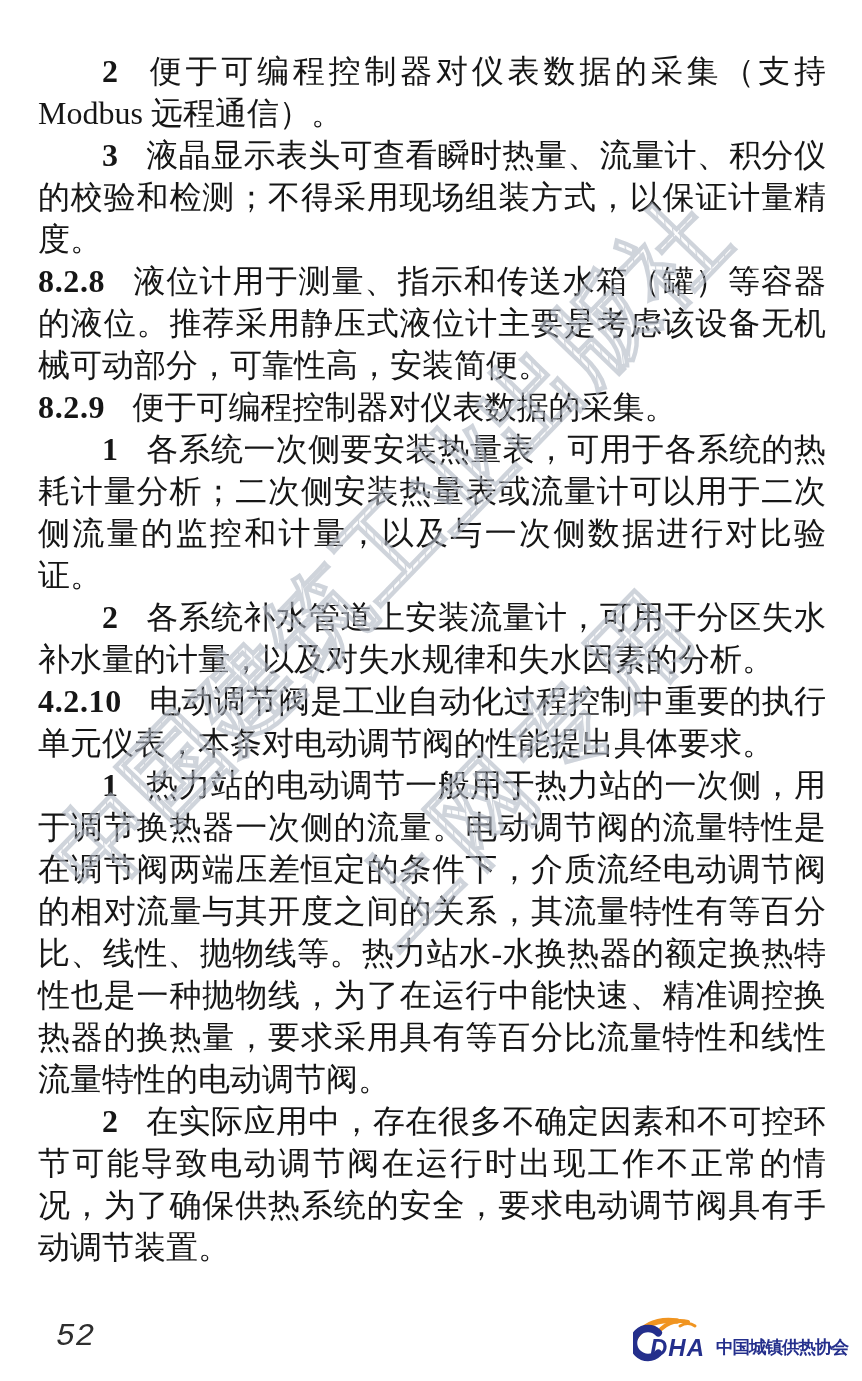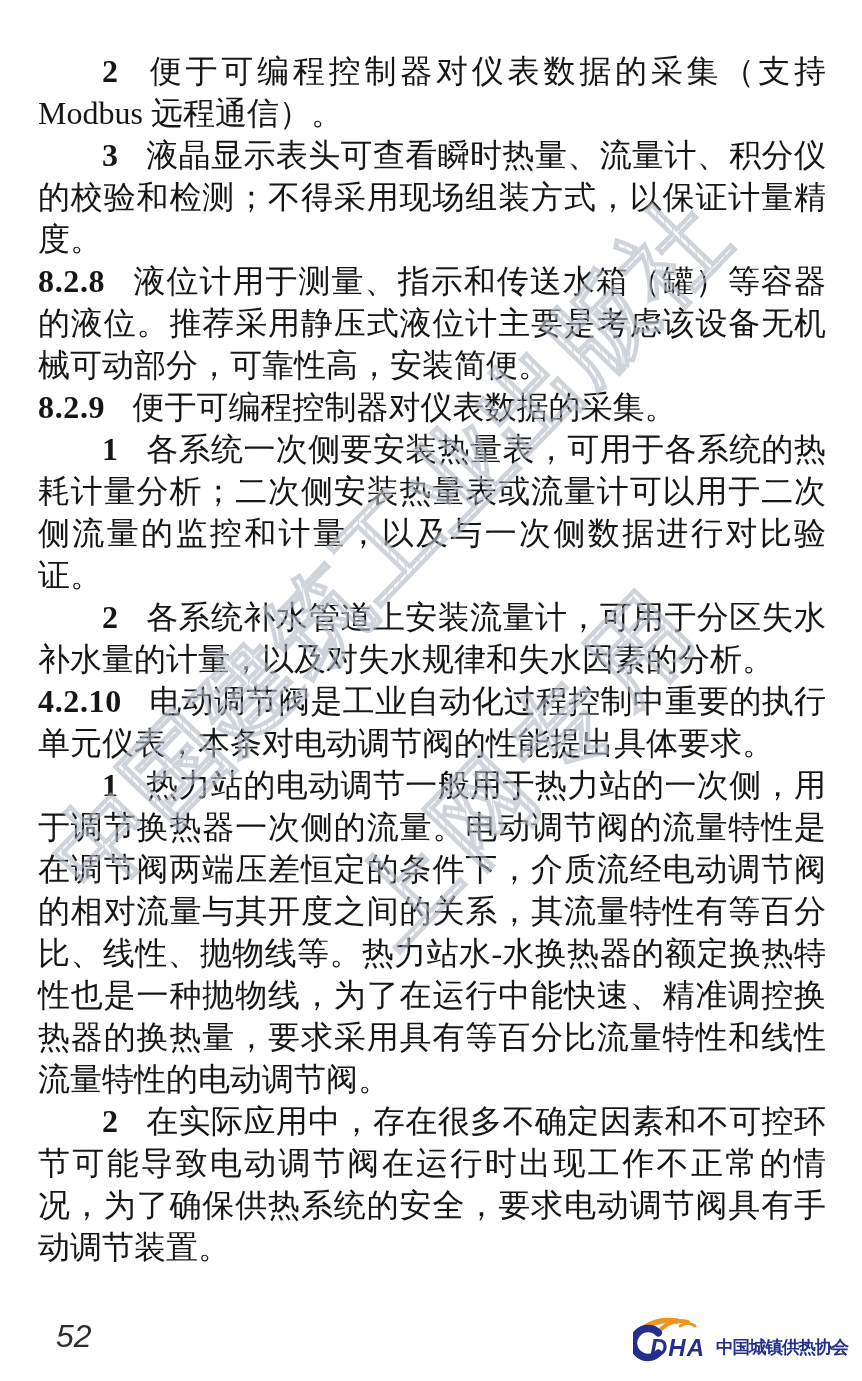--- a/index.html
+++ b/index.html
@@ -41,21 +41,21 @@
     letter-spacing: 0.02em;
   }
 
   .footer-pagenum {
     position: absolute;
     left: 56px; top: 1318px;
     z-index: 2;
     font-size: 32px;
     font-style: italic;
     color: #2e2e2e;
-    font-family: Liberation Sans, sans-serif;
+    font-family: Liberation Mono, monospace;
   }
   .logo {
     position: absolute;
     left: 633px; top: 1316px;
     z-index: 2;
   }
   .logo text { font-family: "Liberation Sans", "DejaVu Sans", sans-serif; }
 </style>
 </head>
 <body>

